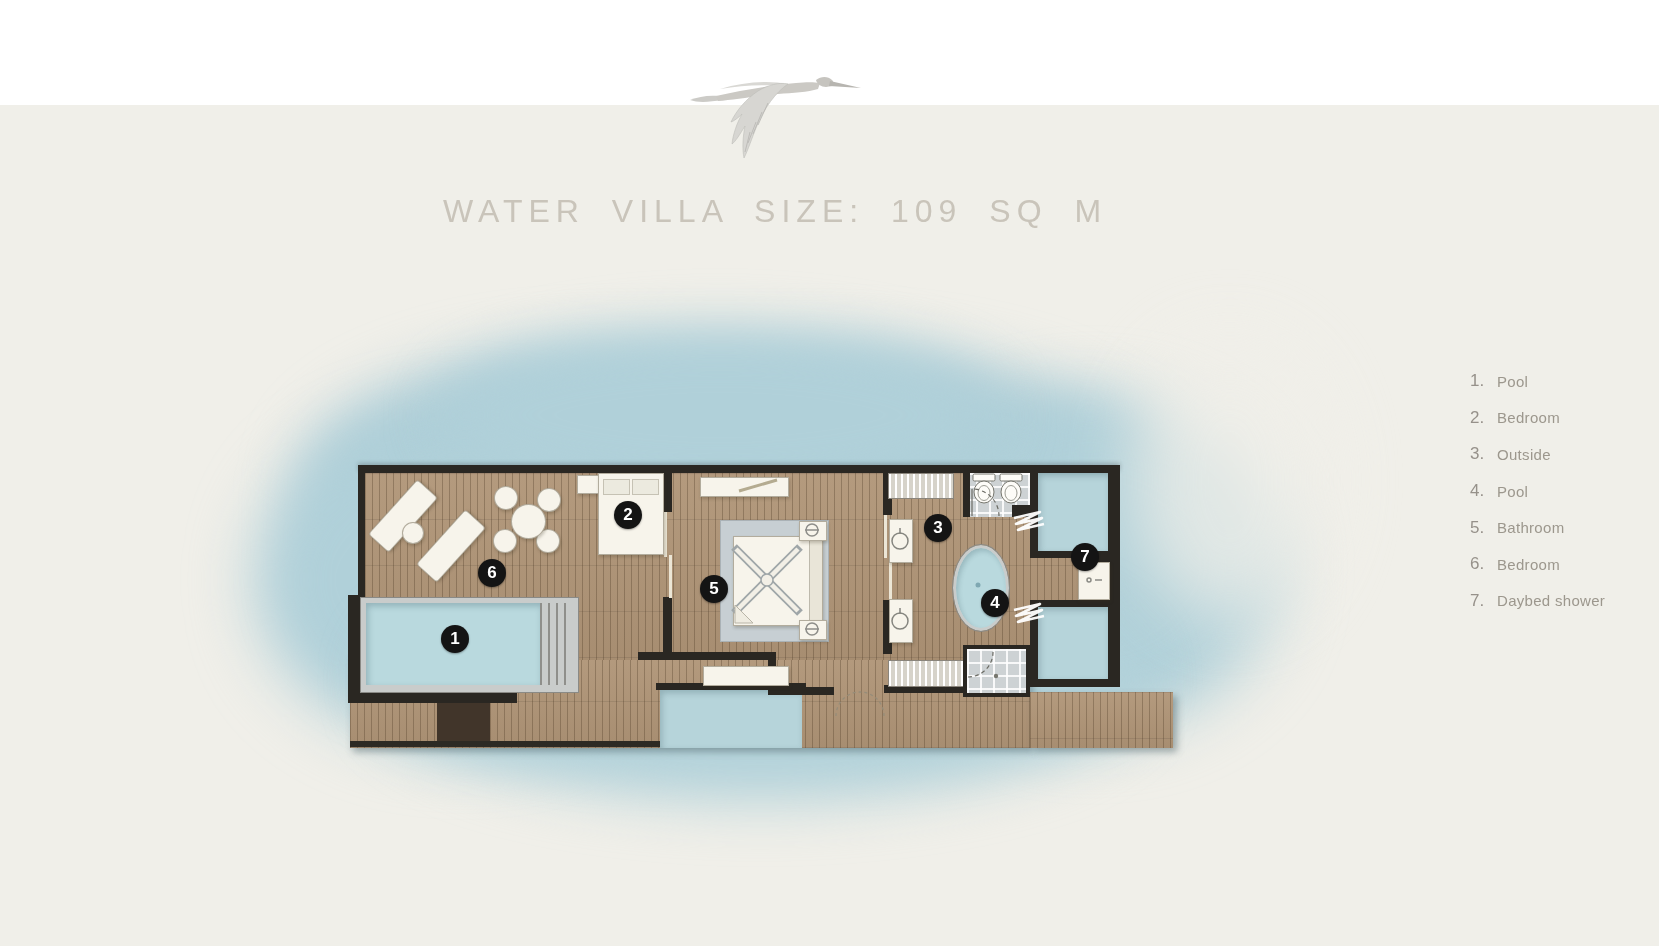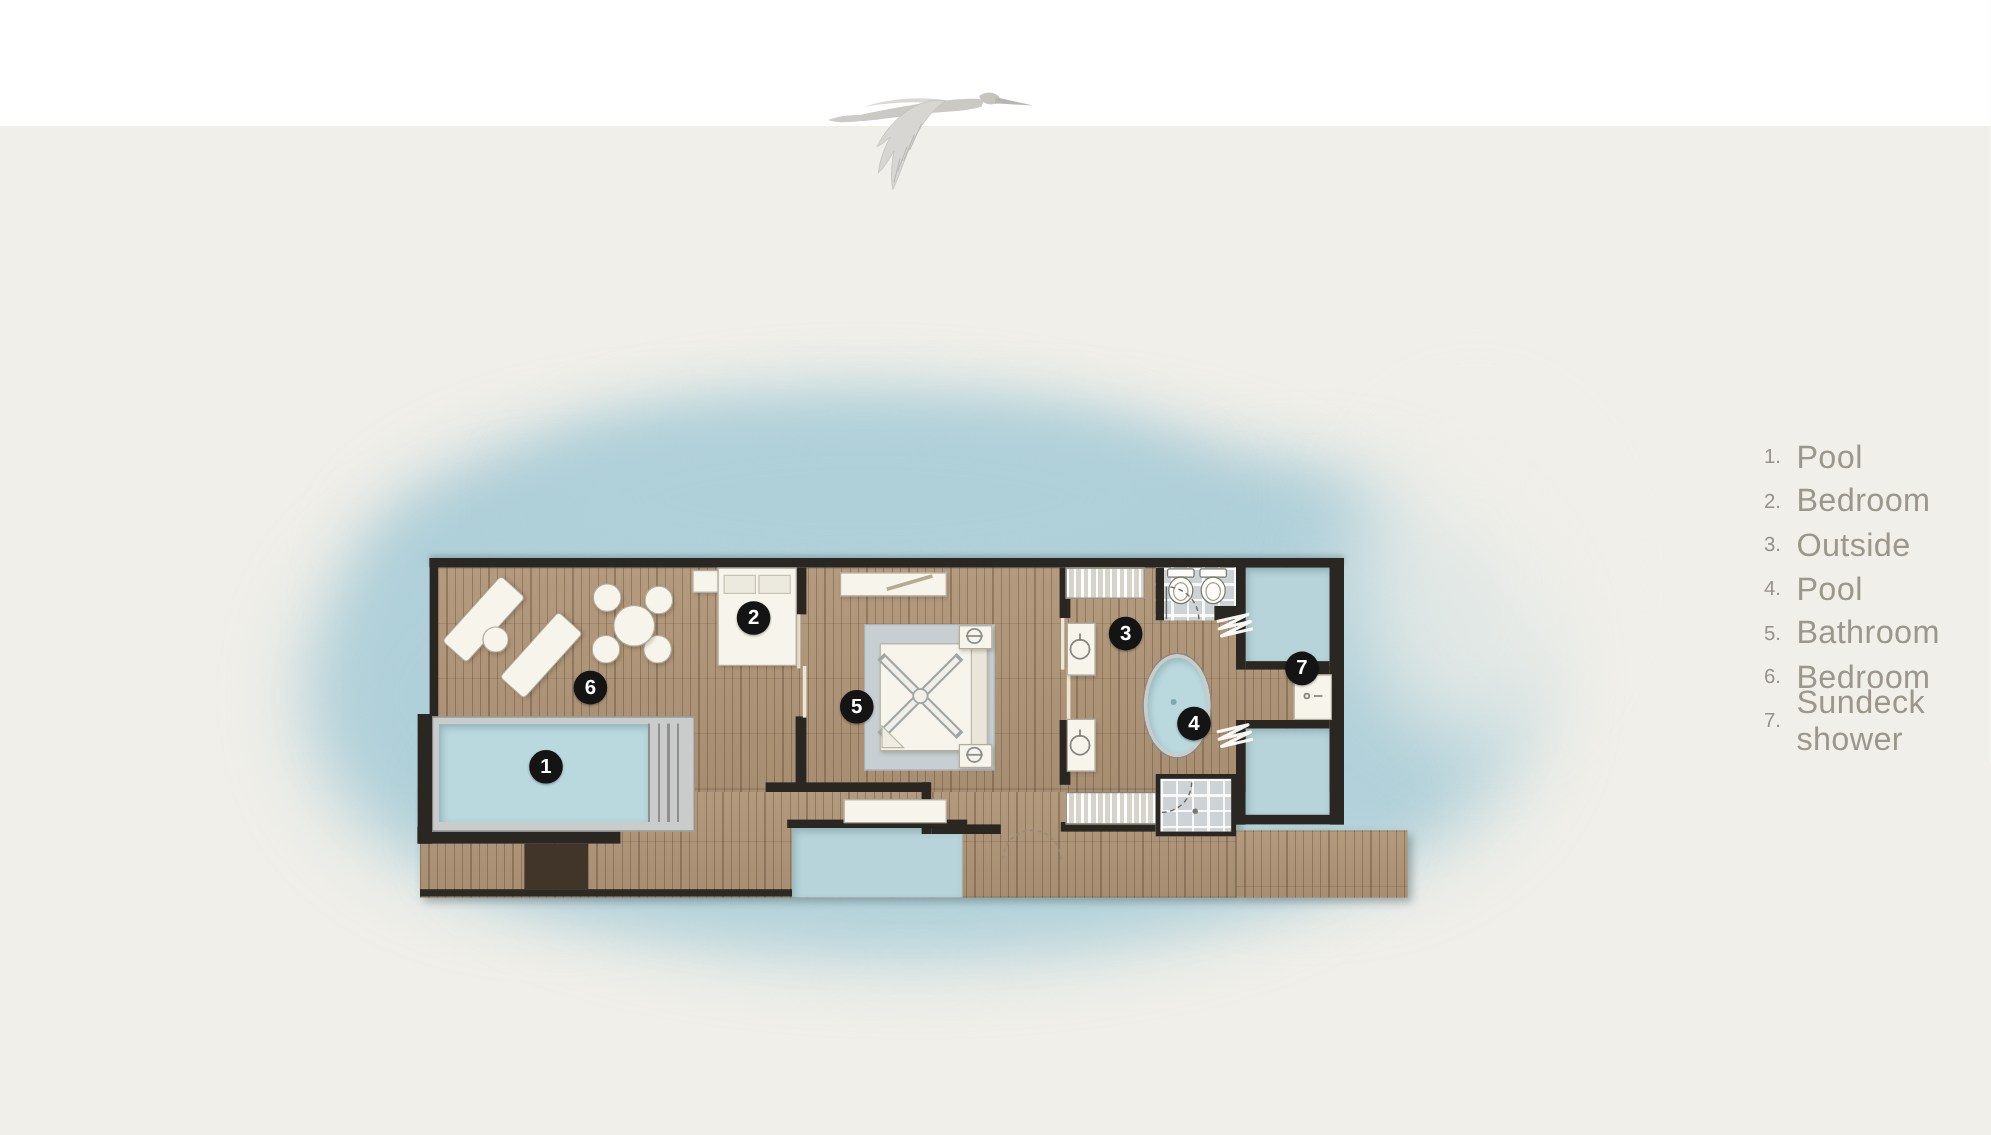--- a/index.html
+++ b/index.html
@@ -25,40 +25,41 @@
   .watercut{background:#b6d4da;box-shadow:inset 2px 3px 6px rgba(40,70,80,0.25);}
   .blob{filter:blur(28px);border-radius:50%;}
   .marker{width:28px;height:28px;border-radius:50%;background:#141414;color:#ffffff;
     font:700 17px/28px "Liberation Sans",sans-serif;text-align:center;z-index:40;
     box-shadow:0 1px 2px rgba(0,0,0,0.35);}
   #title{left:375px;top:193px;width:800px;text-align:center;font-size:32px;font-weight:400;
     letter-spacing:6px;word-spacing:12px;color:#c9c4ba;z-index:5;}
   #legend{left:1470px;top:363px;z-index:5;}
   .legend-item{height:36.6px;display:flex;align-items:center;color:#9c978d;}
   .lnum{font-size:17px;min-width:24px;color:#96918a;}
-  .llab{font-size:27px;margin-left:3px;letter-spacing:0.3px;}
+  .llab{font-size:15px;margin-left:3px;letter-spacing:0.3px;}
   svg{display:block;}
 </style>
 </head>
 <body>
 
 <div id="stage">
 
   <div class="abs" style="left:0;top:0;width:1659px;height:105px;background:#ffffff;"></div>
 
   <svg class="abs" style="left:688px;top:40px;z-index:6;" width="174" height="122" viewBox="0 0 174 122">
     <path d="M 2,60 C 10,57 20,55 30,56 L 34,60 C 22,62 10,63 2,60 Z" fill="#cccbc7"></path>
     <path d="M 100,44 C 80,40 55,42 32,49 C 55,45 80,44 98,47 Z" fill="#d9d8d4"></path>
     <path d="M 28,56 C 55,50 85,45 108,43 C 118,42 126,42 132,43 L 130,49 C 120,52 105,53 90,54 C 68,56 45,60 30,61 Z" fill="#cbc9c4"></path>
     <path d="M 128,40 C 133,36 140,36 144,40 C 146,42 146,45 144,46 L 138,47 C 133,47 129,44 128,40 Z" fill="#c6c4bf"></path>
     <path d="M 142,41 L 173,48 L 141,46 Z" fill="#b7b5b0"></path>
     <path d="M 100,44 C 88,52 76,68 68,88 C 64,98 60,110 56,118 C 54,108 55,96 57,86 C 52,94 48,101 44,104 C 45,94 49,83 54,74 C 50,78 46,81 43,82 C 48,71 58,59 70,51 C 80,45 91,42 100,44 Z" fill="#d7d6d2" stroke="#bebdb9" stroke-width="0.6"></path>
     <path d="M 62,92 L 57,112 M 68,82 L 60,103 M 74,72 L 65,94 M 80,63 L 70,85" stroke="#b6b5b1" stroke-width="0.8" fill="none"></path>
   </svg>
 
+  <div id="title" class="abs">WATER VILLA SIZE: 109 SQ M</div>
 
   <div class="abs blob" style="left:300px;top:350px;width:880px;height:400px;background:#accdd7;border-radius:34% 40% 38% 42%;z-index:1;"></div>
   <div class="abs blob" style="left:255px;top:415px;width:420px;height:330px;background:#b0d0d9;z-index:1;filter:blur(32px);"></div>
   <div class="abs blob" style="left:900px;top:400px;width:380px;height:330px;background:#b0d0d9;z-index:1;filter:blur(32px);"></div>
   <div class="abs blob" style="left:380px;top:560px;width:760px;height:240px;background:#b3d2da;z-index:1;"></div>
   <div class="abs blob" style="left:440px;top:330px;width:560px;height:170px;background:#b0d0d9;z-index:1;filter:blur(26px);"></div>
   <div class="abs blob" style="left:1130px;top:340px;width:200px;height:280px;background:#f0efe9;opacity:0.75;z-index:2;filter:blur(34px);"></div>
 
   <div class="abs wood" style="left:350px;top:655px;width:680px;height:93px;z-index:3;box-shadow:3px 4px 7px rgba(70,90,95,0.45);"></div>
   <div class="abs wood" style="left:1030px;top:692px;width:143px;height:56px;z-index:3;box-shadow:4px 4px 7px rgba(70,90,95,0.45);"></div>
@@ -225,17 +226,17 @@
     <div class="legend-item">
       <span class="lnum">5.</span>
       <span class="llab">Bathroom</span>
     </div>
     <div class="legend-item">
       <span class="lnum">6.</span>
       <span class="llab">Bedroom</span>
     </div>
     <div class="legend-item">
       <span class="lnum">7.</span>
-      <span class="llab">Sundeck shower</span>
+      <span class="llab">Daybed shower</span>
     </div>
   </div>
 
 </div>
 
 </body></html>

